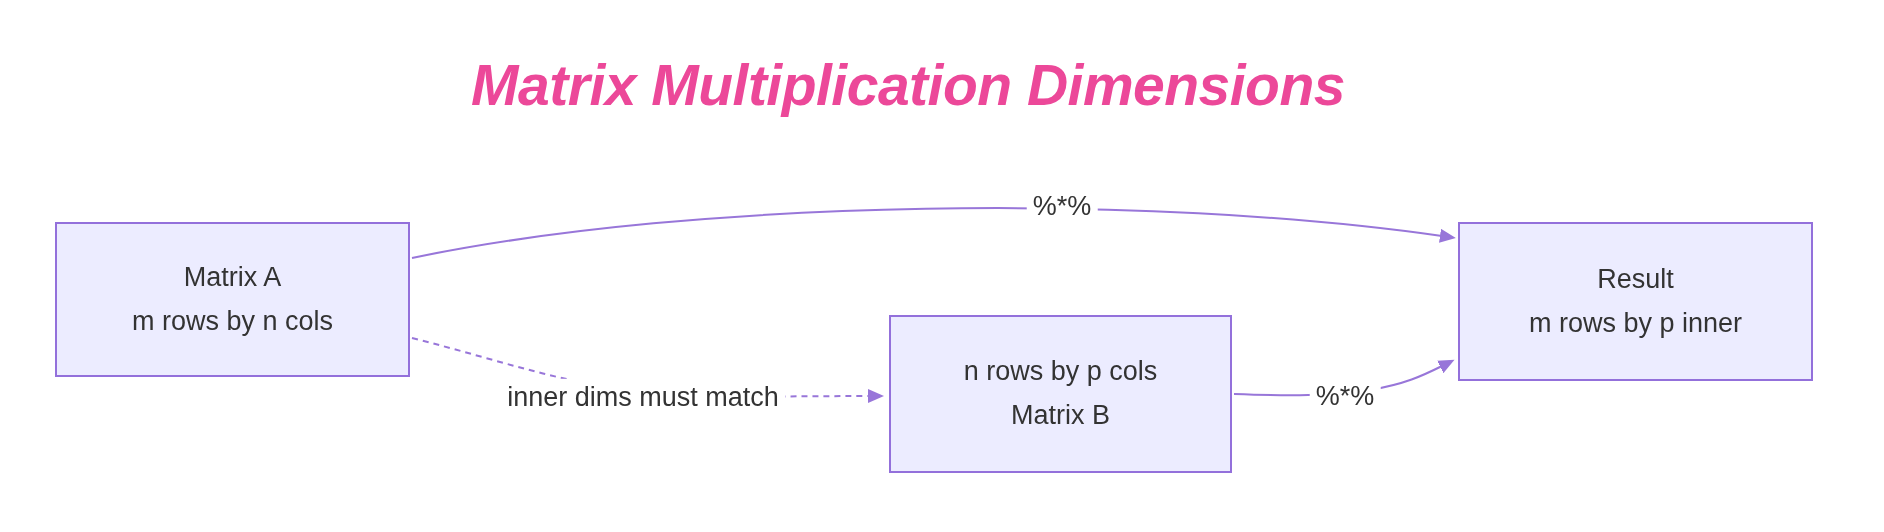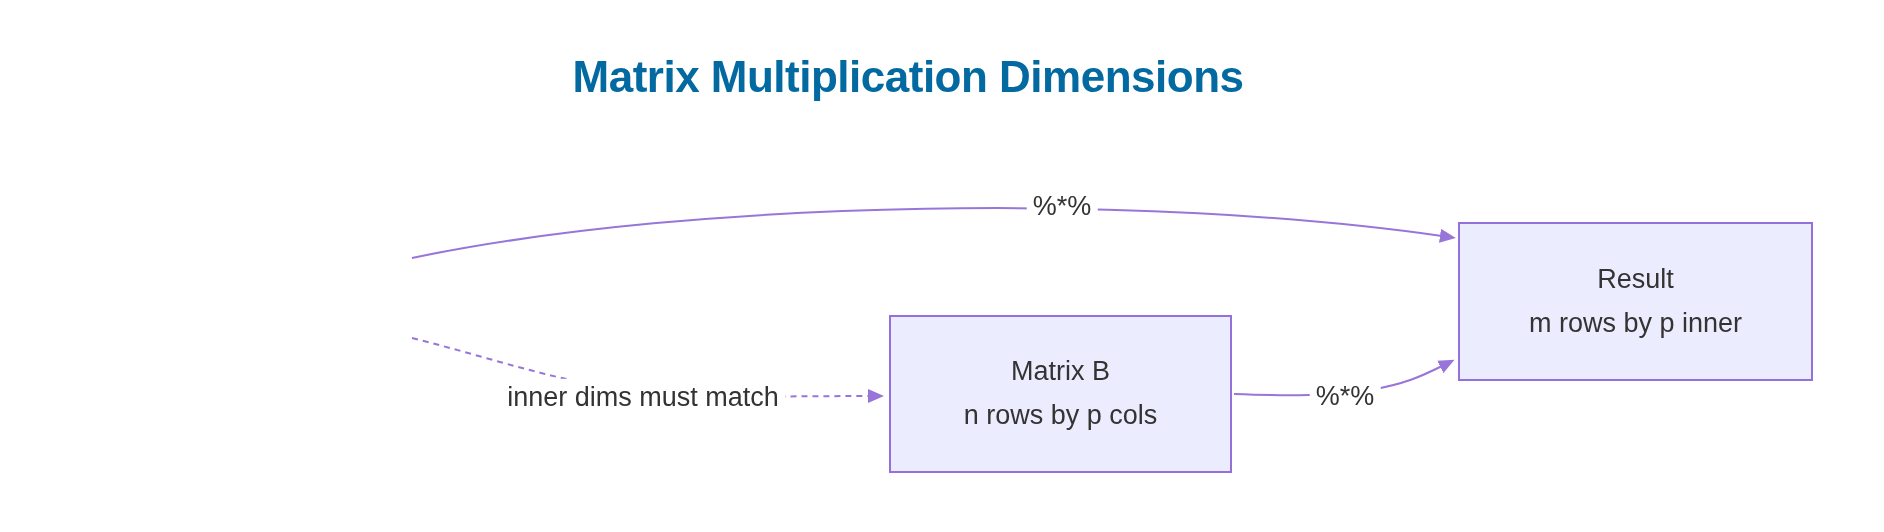--- a/index.html
+++ b/index.html
@@ -15,24 +15,25 @@
     overflow: hidden;
     background: #ffffff;
   }
   .diagram-title {
     position: absolute;
     left: 0;
     top: 52px;
     width: 1816px;
     margin: 0;
     text-align: center;
-    font-size: 44px;
+    font-size: 57px;
     font-weight: 700;
-    color: #0369a1;
+    color: #ec4899;
     letter-spacing: -0.5px;
+    font-style: italic;
   }
   svg.edges {
     position: absolute;
     left: 0;
     top: 0;
     width: 1884px;
     height: 532px;
   }
   svg.edges path.edge {
     fill: none;
@@ -92,24 +93,28 @@
 
     <path class="edge" d="M1234,394 C1290,396 1330,396 1370,390 C1405,384 1422,376 1442,366" marker-end="url(#arrowhead)" stroke="#9876D9"></path>
   </svg>
 
   <div class="edge-label edge-label-a-result">%*%</div>
 
   <div class="edge-label edge-label-a-b">inner dims must match</div>
 
   <div class="edge-label edge-label-b-result">%*%</div>
 
+  <div class="node node-matrix-a">
+    <div>Matrix A</div>
+    <div>m rows by n cols</div>
+  </div>
 
   <div class="node node-matrix-b">
+    <div>n rows by p cols</div>
     <div>Matrix B</div>
-    <div>n rows by p cols</div>
   </div>
 
   <div class="node node-result">
     <div>Result</div>
     <div>m rows by p inner</div>
   </div>
 
 </div>
 
 </body></html>

